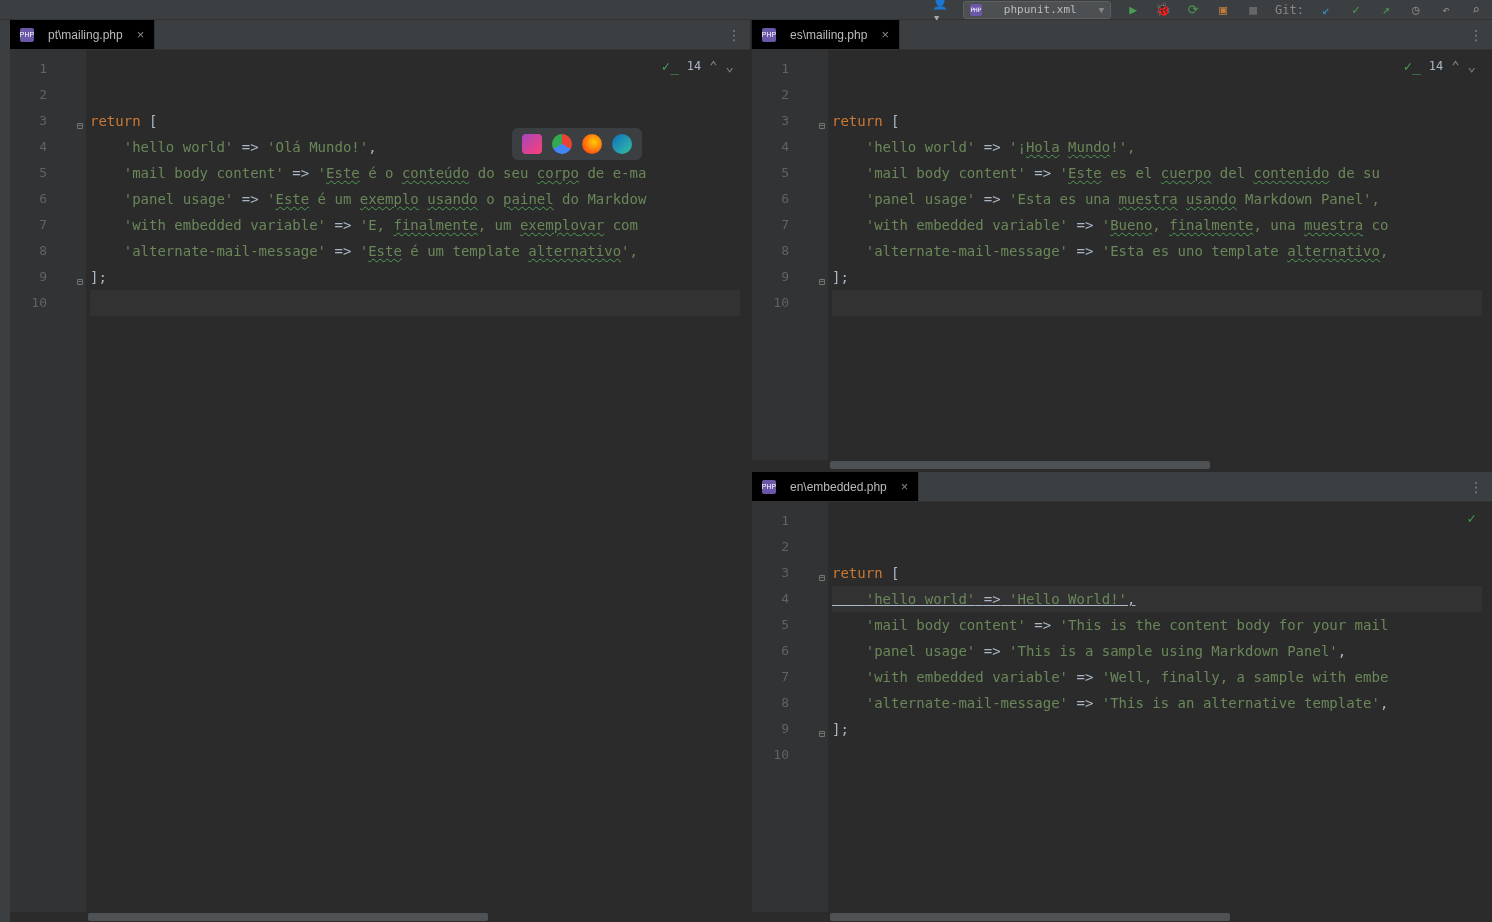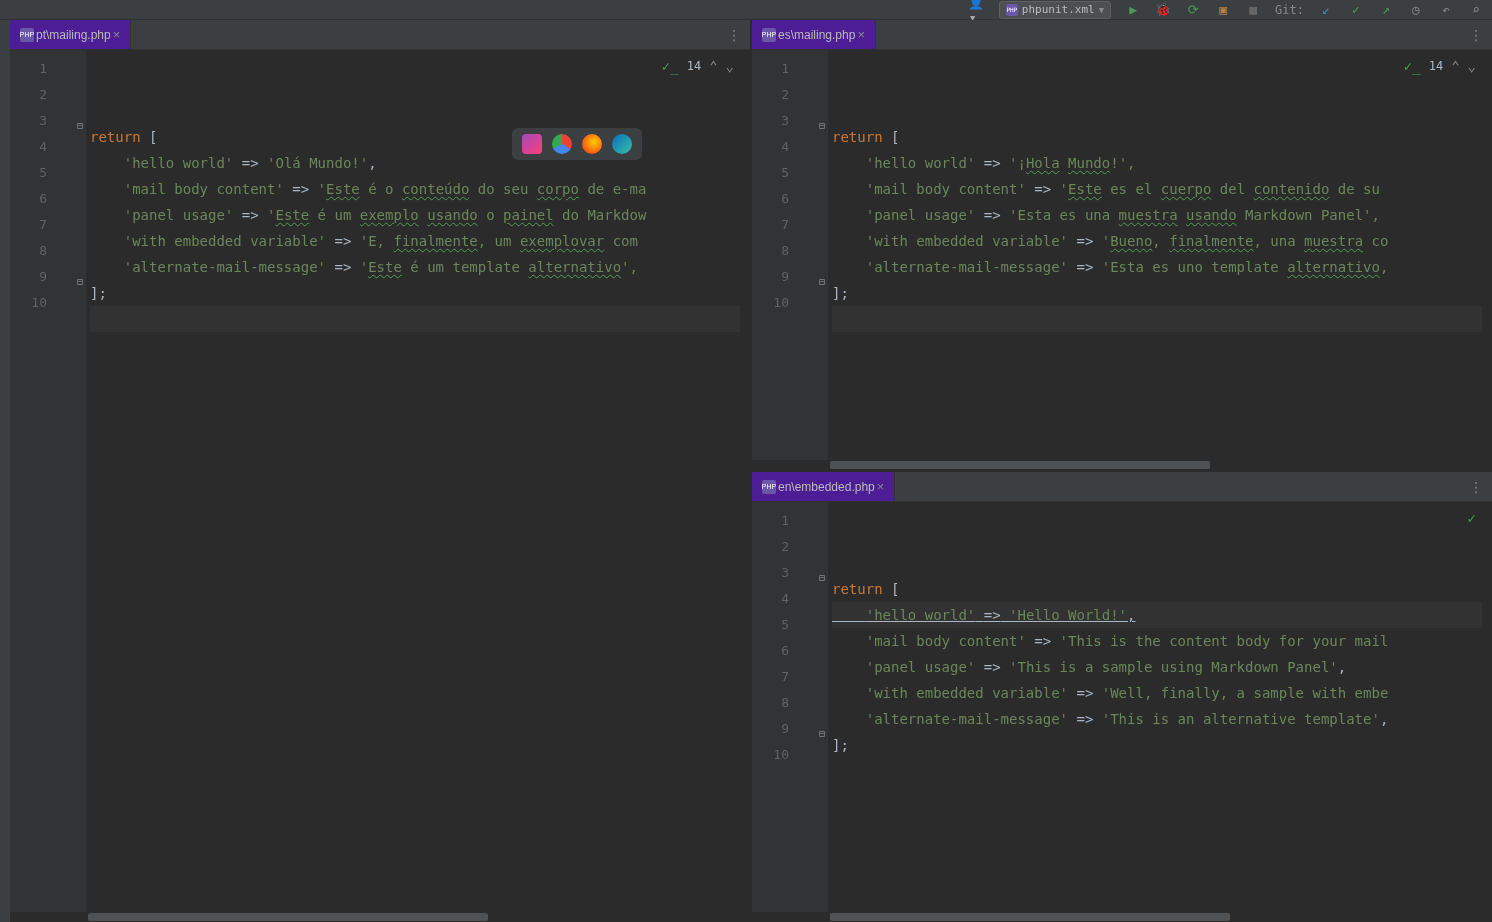--- a/index.html
+++ b/index.html
@@ -27,21 +27,21 @@
       width: 16px;
       height: 16px;
       display: inline-flex;
       align-items: center;
       justify-content: center;
       font-size: 13px;
     }
     .run-config {
       display: flex;
       align-items: center;
-      gap: 4px;
+      gap: 22px;
       background: #4c5052;
       border: 1px solid #5e6060;
       border-radius: 3px;
       padding: 0 6px;
       height: 18px;
       font-size: 11px;
       color: #bbbbbb;
     }
     .git-label {
       color: #888;
@@ -77,24 +77,24 @@
     .tabbar {
       height: 30px;
       background: #3c3f41;
       display: flex;
       align-items: center;
       border-bottom: 1px solid #323232;
     }
     .tab {
       display: flex;
       align-items: center;
-      gap: 2px;
+      gap: 14px;
       padding: 0 10px;
       height: 100%;
-      background: #4c1d95;
+      background: #000000;
       color: #bbbbbb;
       font-size: 12px;
       border-right: 1px solid #323232;
       font-family: -apple-system, 'Segoe UI', sans-serif;
     }
     .tab .php-icon {
       width: 14px;
       height: 14px;
       background: #6b57a8;
       border-radius: 2px;
@@ -166,21 +166,20 @@
       font-size: 10px;
     }
     .code-area {
       flex: 1;
       font-size: 14px;
       line-height: 26px;
       padding: 6px 0 6px 4px;
       white-space: pre;
       overflow: hidden;
       position: relative;
-      margin-top: 16px;
     }
     .code-line {
       height: 26px;
       position: relative;
     }
     .current-line-hl {
       background: #323232;
       text-decoration: underline;
     }
     .kw { color: #cc7832; }

